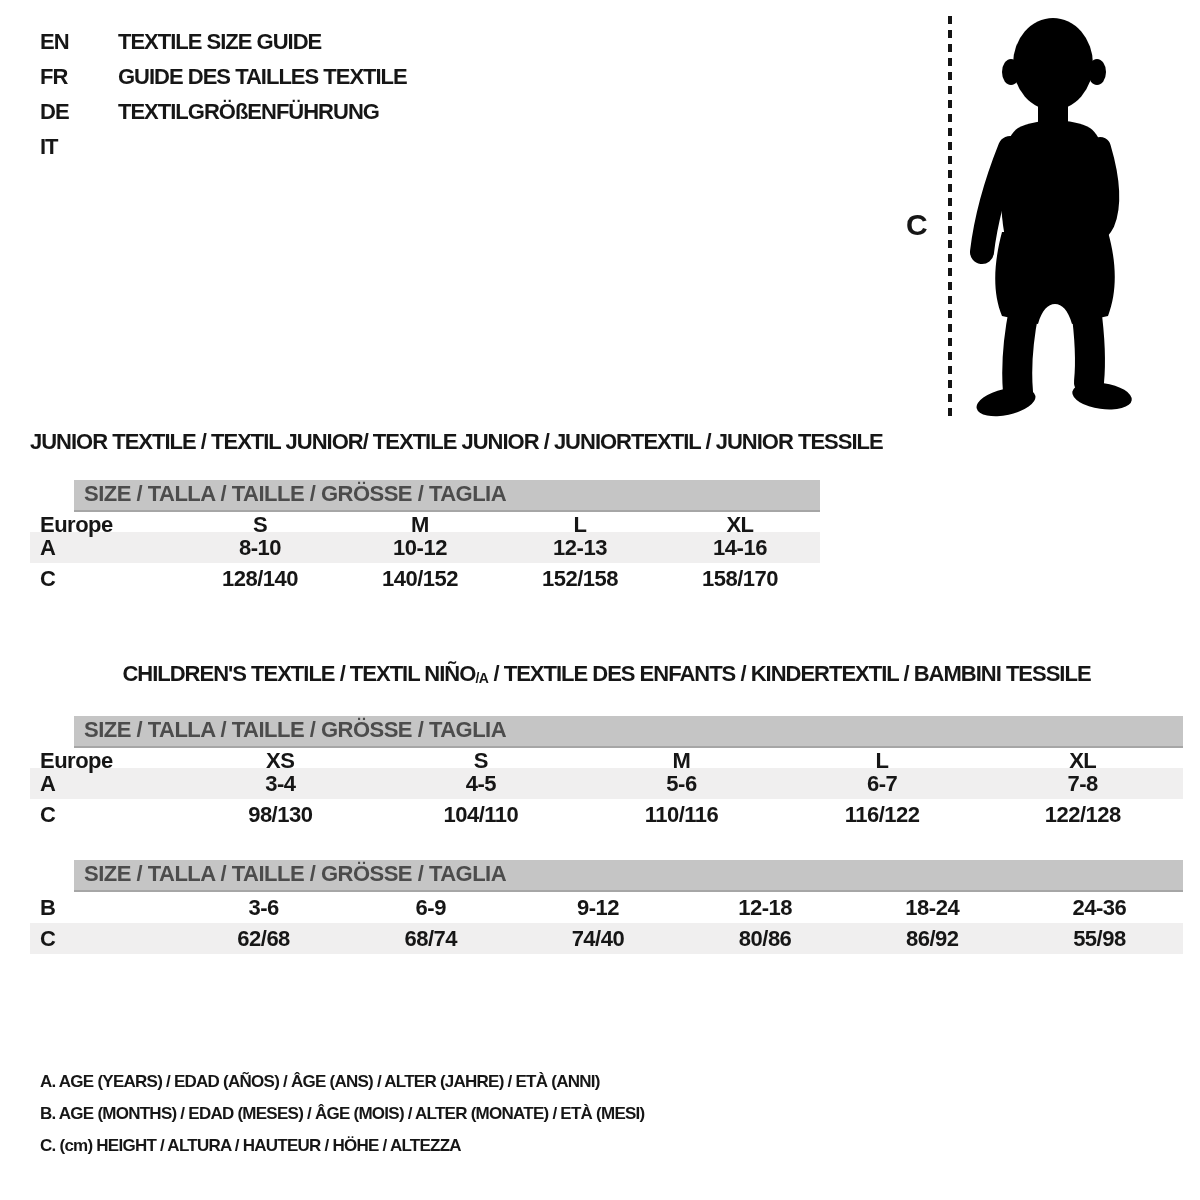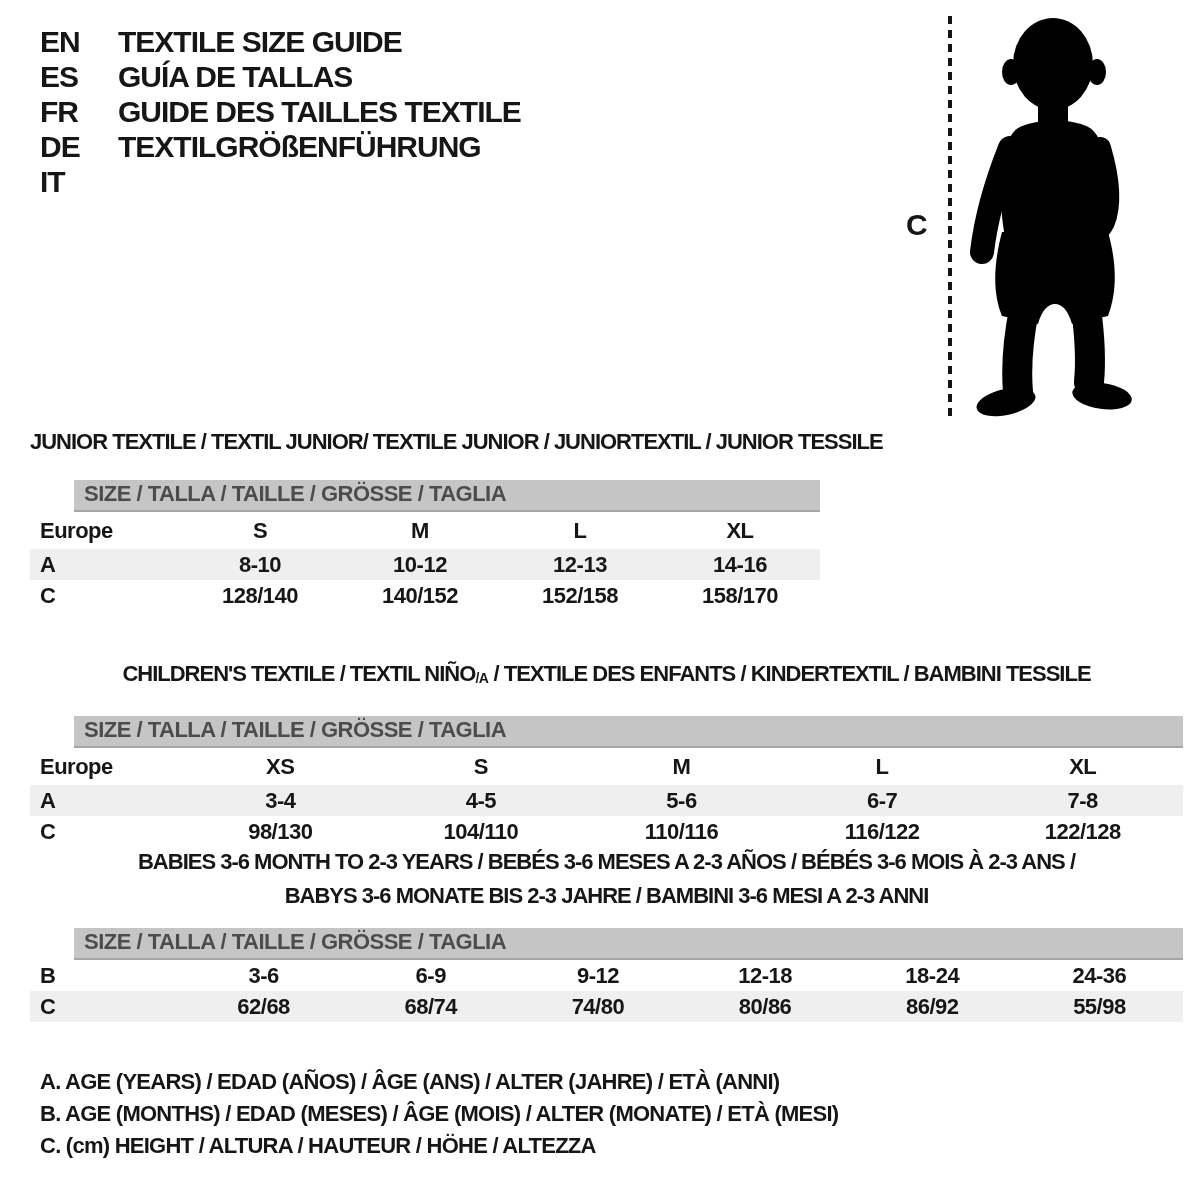--- a/index.html
+++ b/index.html
@@ -5,21 +5,21 @@
 <style>
   html,body { margin:0; padding:0; background:#fff; }
   .page {
     position:relative; width:1200px; height:1200px; background:#ffffff;
     font-family:"Liberation Sans", sans-serif; font-weight:700; color:#161616;
     overflow:hidden;
   }
 
   
   .lang-list { position:absolute; left:40px; top:24px; }
-  .lang-row { display:flex; height:35px; align-items:center; font-size:30px; letter-spacing:-1px; }
+  .lang-row { display:flex; height:35px; align-items:center; font-size:22px; letter-spacing:-1px; }
   .lang-code { width:78px; }
   .lang-title { white-space:nowrap; }
 
   
   .dash-line {
     position:absolute; left:948px; top:16px; width:4px; height:400px;
     background:repeating-linear-gradient(to bottom, #141414 0 8px, transparent 8px 14px);
   }
   .c-label { position:absolute; left:906px; top:208px; font-size:30px; letter-spacing:-1px; }
   .toddler { position:absolute; left:950px; top:10px; }
@@ -36,45 +36,41 @@
 
   .size-bar {
     margin-top:26px; height:32px; box-sizing:border-box;
     background:#c5c5c5; border-bottom:2px solid #a6a6a6;
     color:#4c4c4c; font-size:22px; line-height:28px; padding-left:10px; letter-spacing:-0.5px;
     white-space:nowrap; overflow:hidden;margin-left:44px;
   }
   .section-babies .size-bar { margin-top:15px; }
 
   .trow { display:grid; height:31px; align-items:center; font-size:22px; letter-spacing:-0.5px; }
-  .trow.header { height:37px; }
+  .trow.header { height:20px; }
   .t-junior   .trow { grid-template-columns:150px repeat(4,1fr); }
   .t-children .trow { grid-template-columns:150px repeat(5,1fr); }
   .t-babies   .trow { grid-template-columns:150px repeat(6,1fr); }
   .c0 { padding-left:10px; text-align:left; }
   .c  { text-align:center; }
   .shaded { background:#f0efef; }
 
   
-  .footnotes { position:absolute; left:40px; top:1066px; font-size:22px; letter-spacing:-0.75px; line-height:32px; }
+  .footnotes { position:absolute; left:40px; top:1066px; font-size:17px; letter-spacing:-0.75px; line-height:32px; }
   .footnote { white-space:nowrap; }
 </style>
 </head>
 <body>
 
 <div class="page">
 
   <div class="lang-list">
     <div class="lang-row">
       <span class="lang-code">EN</span>
       <span class="lang-title">TEXTILE SIZE GUIDE</span>
-    </div>
-    <div class="lang-row">
-      <span class="lang-code">ES</span>
-      <span class="lang-title">GUÍA DE TALLAS</span>
     </div>
     <div class="lang-row">
       <span class="lang-code">FR</span>
       <span class="lang-title">GUIDE DES TAILLES TEXTILE</span>
     </div>
     <div class="lang-row">
       <span class="lang-code">DE</span>
       <span class="lang-title">TEXTILGRÖßENFÜHRUNG</span>
     </div>
     <div class="lang-row">
@@ -154,40 +150,36 @@
         <span class="c">98/130</span>
         <span class="c">104/110</span>
         <span class="c">110/116</span>
         <span class="c">116/122</span>
         <span class="c">122/128</span>
       </div>
     </div>
   </div>
 
   <div class="section section-babies">
-    <div class="sec-heading babies-heading">
-      <div>BABIES 3-6 MONTH TO 2-3 YEARS / BEBÉS 3-6 MESES A 2-3 AÑOS / BÉBÉS 3-6 MOIS À 2-3 ANS /</div>
-      <div>BABYS 3-6 MONATE BIS 2-3 JAHRE / BAMBINI 3-6 MESI A 2-3 ANNI</div>
-    </div>
     <div class="size-bar">SIZE / TALLA / TAILLE / GRÖSSE / TAGLIA</div>
     <div class="t-babies">
       <div class="trow">
         <span class="c0">B</span>
         <span class="c">3-6</span>
         <span class="c">6-9</span>
         <span class="c">9-12</span>
         <span class="c">12-18</span>
         <span class="c">18-24</span>
         <span class="c">24-36</span>
       </div>
       <div class="trow shaded">
         <span class="c0">C</span>
         <span class="c">62/68</span>
         <span class="c">68/74</span>
-        <span class="c">74/80</span>
+        <span class="c">74/40</span>
         <span class="c">80/86</span>
         <span class="c">86/92</span>
         <span class="c">55/98</span>
       </div>
     </div>
   </div>
 
   <div class="footnotes">
     <div class="footnote">A. AGE (YEARS) / EDAD (AÑOS) / ÂGE (ANS) / ALTER (JAHRE) / ETÀ (ANNI)</div>
     <div class="footnote">B. AGE (MONTHS) / EDAD (MESES) / ÂGE (MOIS) / ALTER (MONATE) / ETÀ (MESI)</div>

